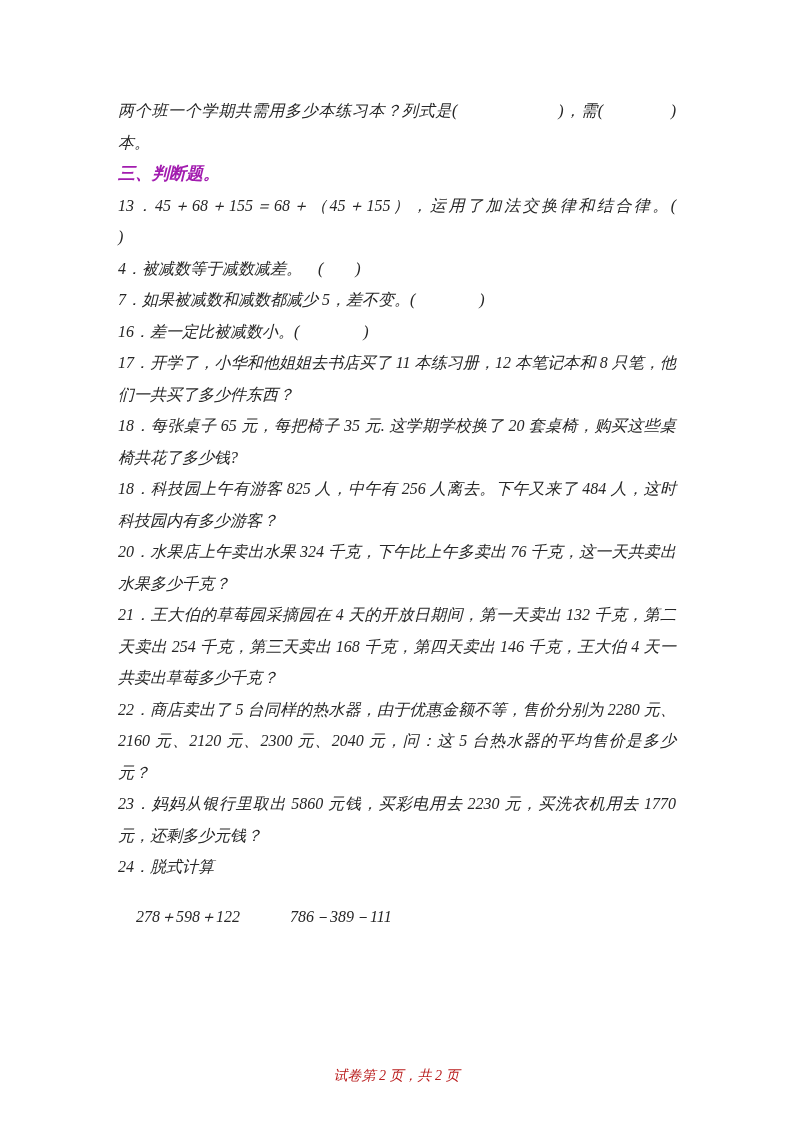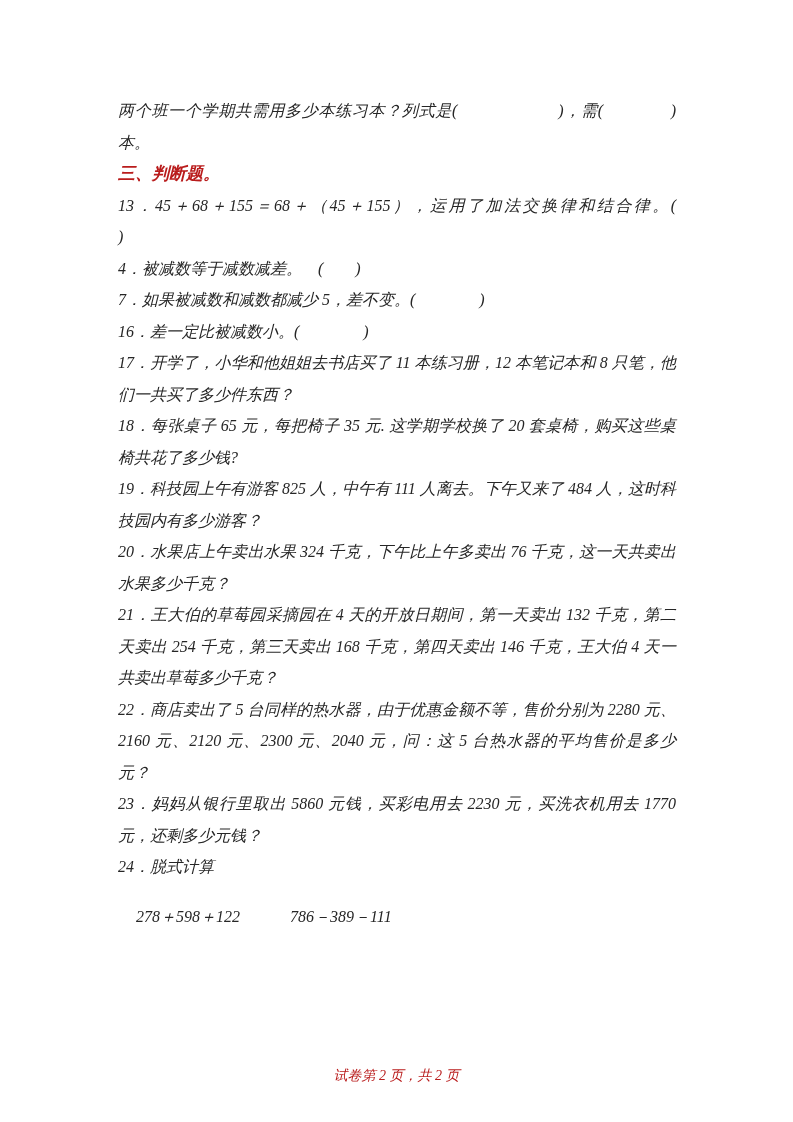--- a/index.html
+++ b/index.html
@@ -26,21 +26,21 @@
     line-height: 31.5px;
     text-align: justify;
     text-justify: inter-ideograph;
     word-break: break-all;
   }
   .sec-heading {
     margin: 0;
     font-size: 17px;
     line-height: 31.5px;
     font-weight: bold;
-    color: #b91c1c;
+    color: #a21caf;
   }
   .calc-row {
     margin: 18px;
     font-size: 16px;
     line-height: 31.5px;
     display: flex;
     align-items: flex-end;
   }
   .calc-row .calc-exp + .calc-exp {
     margin-left: 50px;
@@ -67,21 +67,21 @@
   <h2 class="sec-heading">三、判断题。</h2>
 
   <p class="line">13．45＋68＋155＝68＋（45＋155），运用了加法交换律和结合律。(　　　　　)</p>
   <p class="line">4．被减数等于减数减差。　(　　)</p>
   <p class="line">7．如果被减数和减数都减少 5，差不变。(　　　　)</p>
   <p class="line">16．差一定比被减数小。(　　　　)</p>
 
 
   <p class="line">17．开学了，小华和他姐姐去书店买了 11 本练习册，12 本笔记本和 8 只笔，他们一共买了多少件东西？</p>
   <p class="line">18．每张桌子 65 元，每把椅子 35 元. 这学期学校换了 20 套桌椅，购买这些桌椅共花了多少钱?</p>
-  <p class="line">19．科技园上午有游客 825 人，中午有 111 人离去。下午又来了 484 人，这时科技园内有多少游客？</p>
+  <p class="line">18．科技园上午有游客 825 人，中午有 256 人离去。下午又来了 484 人，这时科技园内有多少游客？</p>
   <p class="line">20．水果店上午卖出水果 324 千克，下午比上午多卖出 76 千克，这一天共卖出水果多少千克？</p>
   <p class="line">21．王大伯的草莓园采摘园在 4 天的开放日期间，第一天卖出 132 千克，第二天卖出 254 千克，第三天卖出 168 千克，第四天卖出 146 千克，王大伯 4 天一共卖出草莓多少千克？</p>
   <p class="line">22．商店卖出了 5 台同样的热水器，由于优惠金额不等，售价分别为 2280 元、2160 元、2120 元、2300 元、2040 元，问：这 5 台热水器的平均售价是多少元？</p>
   <p class="line">23．妈妈从银行里取出 5860 元钱，买彩电用去 2230 元，买洗衣机用去 1770 元，还剩多少元钱？</p>
   <p class="line">24．脱式计算</p>
 
   <p class="calc-row">
     <span class="calc-exp">278＋598＋122</span>
     <span class="calc-exp">786－389－111</span>
   </p>

